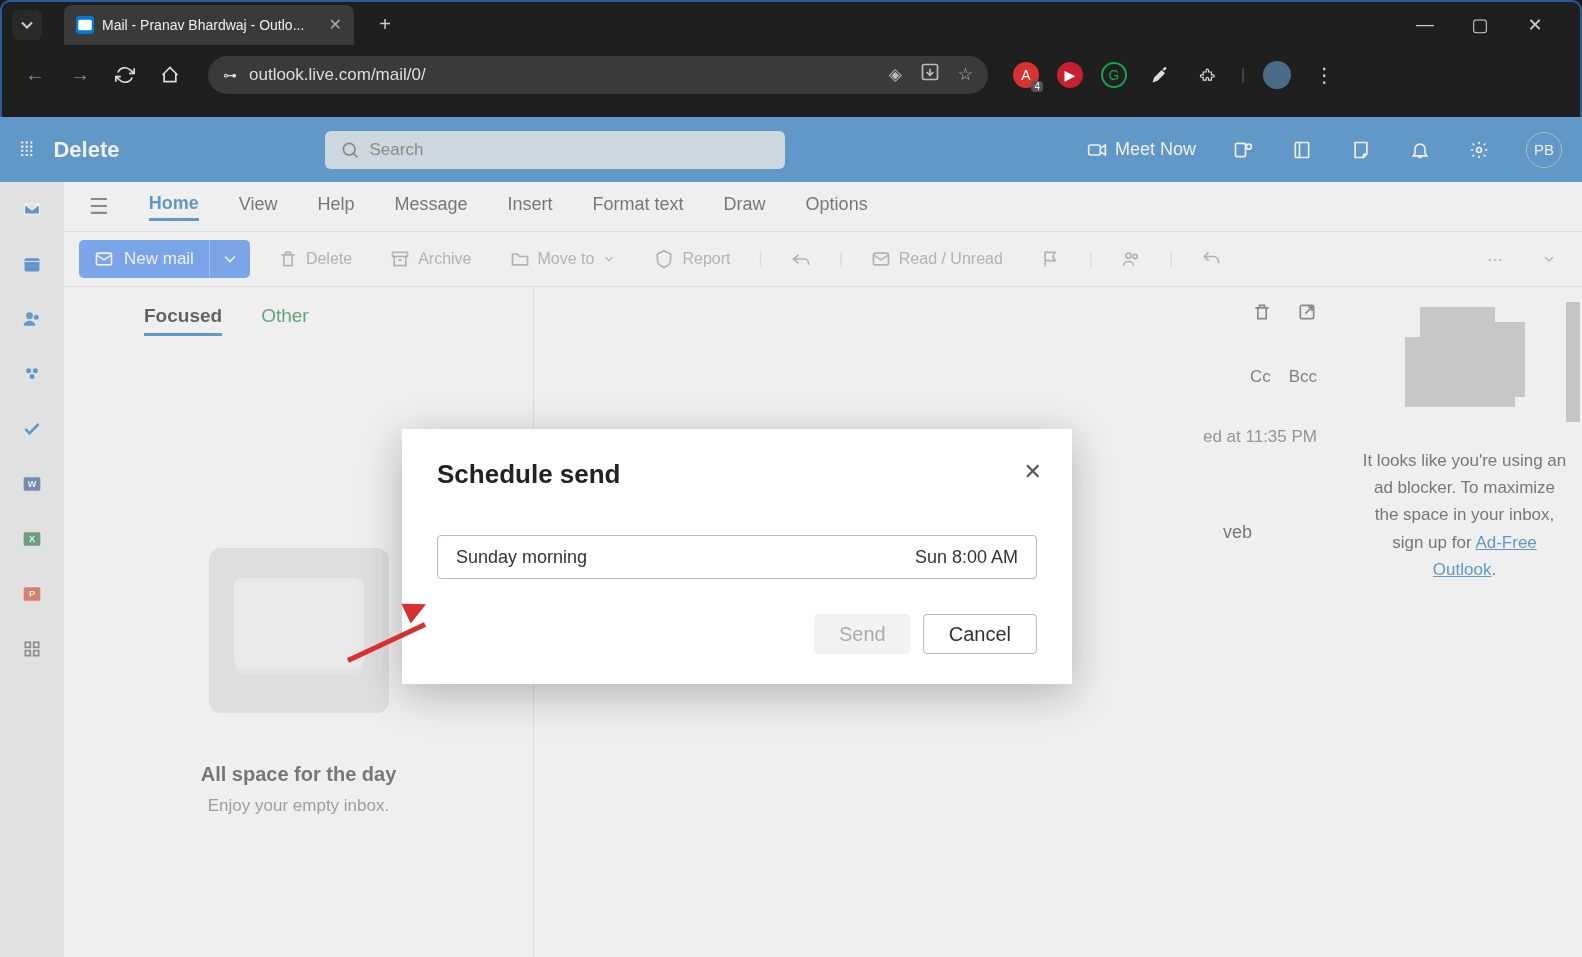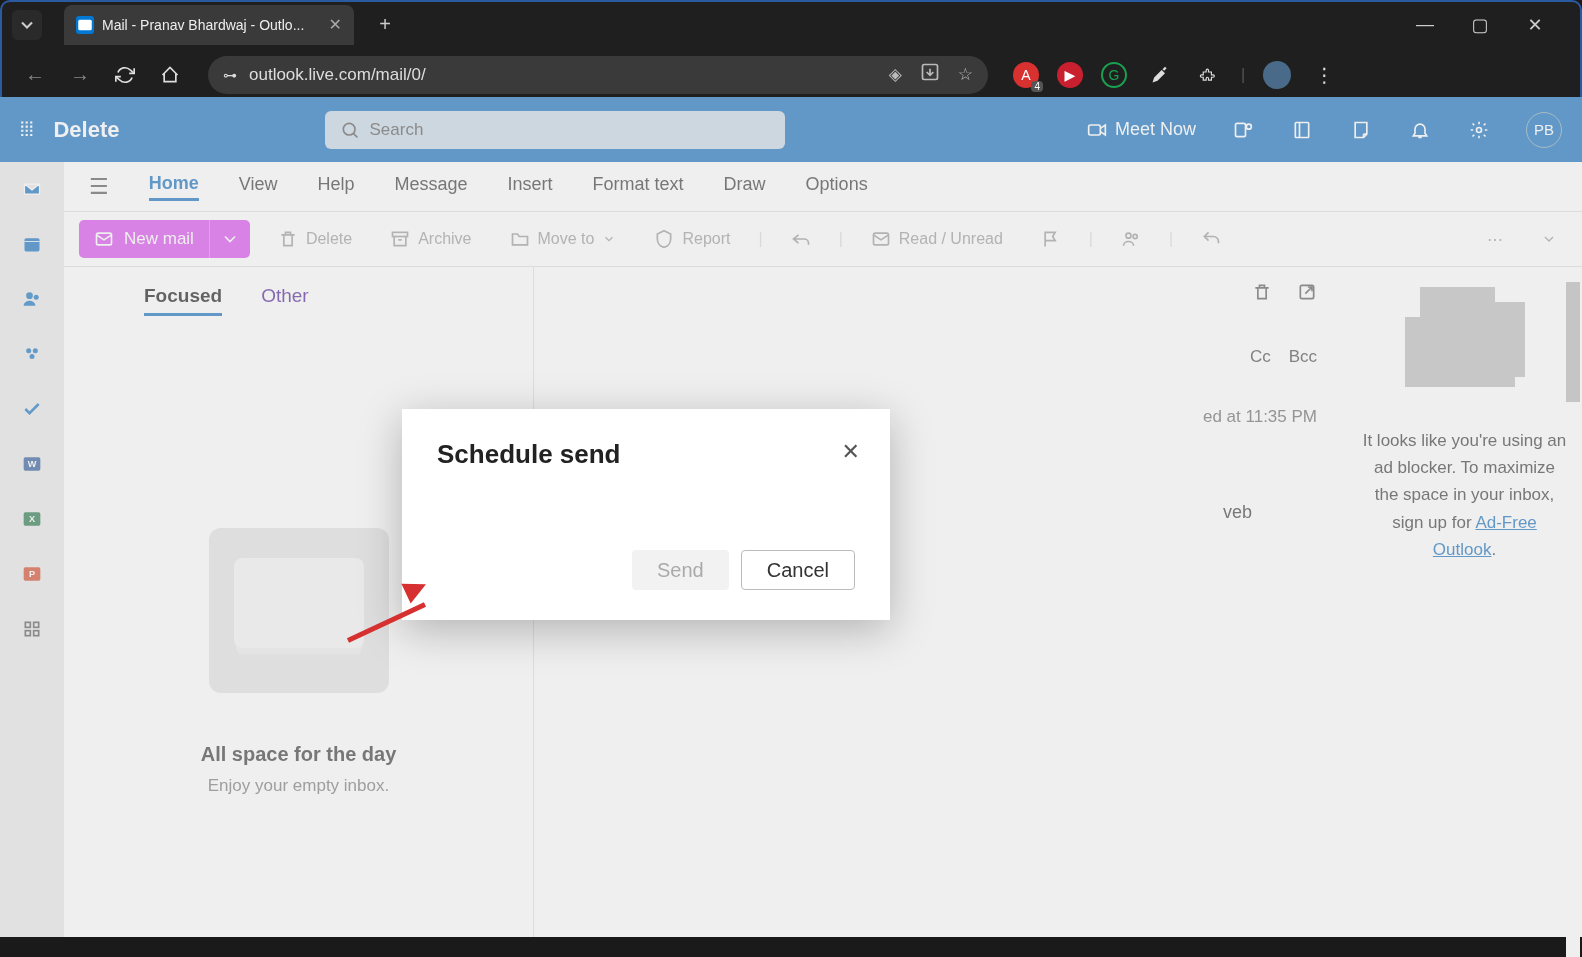--- a/index.html
+++ b/index.html
@@ -1,19 +1,19 @@
 <!DOCTYPE html>
 <html><head>
 <meta charset="utf-8">
 <style>
 * { box-sizing: border-box; margin: 0; padding: 0; font-family: "Segoe UI", -apple-system, sans-serif; }
 body { background: #1a1a1a; width: 1582px; height: 957px; overflow: hidden; position: relative; }
 
 
-.browser-chrome { background: #1f1f1f; height: 97px; border: 2px solid #2a5aa0; border-bottom: none; border-radius: 10px 10px 0 0; }
+.browser-chrome { background: #1f1f1f; height: 117px; border: 2px solid #2a5aa0; border-bottom: none; border-radius: 10px 10px 0 0; }
 .tab-bar { display: flex; align-items: center; height: 45px; padding: 0 10px; gap: 6px; }
 .tab-dropdown { width: 30px; height: 30px; background: #2a2a2a; border-radius: 6px; display: flex; align-items: center; justify-content: center; color: #ccc; }
 .tab { background: #3a3a3a; border-radius: 8px 8px 0 0; height: 40px; width: 290px; display: flex; align-items: center; padding: 0 12px; gap: 8px; color: #eee; font-size: 14px; margin-left: 16px; }
 .tab-favicon { width: 18px; height: 18px; background: #0078d4; border-radius: 3px; display: flex; align-items: center; justify-content: center; }
 .tab-title { flex: 1; white-space: nowrap; overflow: hidden; text-overflow: ellipsis; }
 .tab-close { color: #aaa; font-size: 16px; }
 .new-tab { color: #ccc; width: 30px; height: 30px; display: flex; align-items: center; justify-content: center; font-size: 20px; margin-left: 10px; }
 .win-controls { margin-left: auto; display: flex; gap: 25px; color: #ccc; padding-right: 20px; }
 .win-btn { width: 30px; height: 30px; display: flex; align-items: center; justify-content: center; font-size: 18px; }
 
@@ -51,30 +51,30 @@
 .rail-cal { color: #0f6cbd; }
 .rail-blue { color: #1070c0; }
 
 .o-main { flex: 1; background: #fff; position: relative; }
 .o-menubar { display: flex; align-items: center; height: 50px; padding: 0 25px; gap: 40px; border-bottom: 1px solid #e0e0e0; }
 .menu-ham { font-size: 22px; color: #555; }
 .menu-item { font-size: 18px; color: #333; padding-bottom: 4px; }
 .menu-item.active { color: #0f6cbd; border-bottom: 3px solid #0f6cbd; font-weight: 600; }
 
 .o-toolbar { display: flex; align-items: center; height: 55px; padding: 0 15px; gap: 18px; border-bottom: 1px solid #e0e0e0; }
-.new-mail-btn { background: #d946ef; color: #fff; border-radius: 5px; height: 38px; display: flex; align-items: center; }
+.new-mail-btn { background: #3b82f6; color: #fff; border-radius: 5px; height: 38px; display: flex; align-items: center; }
 .new-mail-main { padding: 0 15px; display: flex; align-items: center; gap: 10px; font-size: 17px; }
 .new-mail-drop { border-left: 1px solid rgba(255,255,255,0.3); padding: 0 10px; height: 100%; display: flex; align-items: center; }
 .tb-btn { color: #999; display: flex; align-items: center; gap: 8px; font-size: 16px; padding: 0 10px; }
 .tb-more { margin-left: auto; }
 
 .o-content { display: flex; height: calc(100% - 105px); }
 .list-pane { width: 470px; border-right: 1px solid #e0e0e0; display: flex; flex-direction: column; align-items: center; }
 .list-tabs { display: flex; gap: 39px; padding: 18px 0 12px 80px; align-self: flex-start; font-size: 19px; }
-.list-tab { color: #4c1d95; }
+.list-tab { color: #15803d; }
 .list-tab.active { color: #111; font-weight: 700; border-bottom: 3px solid #0f6cbd; padding-bottom: 6px; }
 .empty-illus { width: 180px; height: 165px; background: #e3e3e3; border-radius: 12px; margin-top: 200px; position: relative; }
 .empty-illus::after { content:''; position:absolute; top:30px; left:25px; right:25px; height:90px; background:#f5f5f5; border-radius:8px; box-shadow: 0 8px 0 -2px #eee, 0 16px 0 -4px #e5e5e5; }
 .empty-title { font-size: 20px; font-weight: 600; color: #333; margin-top: 50px; }
 .empty-sub { font-size: 17px; color: #777; margin-top: 10px; }
 
 .read-pane { flex: 1; padding: 20px 25px; position: relative; }
 .read-icons { position: absolute; top: 15px; right: 30px; display: flex; gap: 25px; color: #555; font-size: 20px; }
 .cc-bcc { position: absolute; top: 80px; right: 30px; display: flex; gap: 18px; color: #444; font-size: 17px; }
 .saved-text { position: absolute; top: 140px; right: 30px; color: #666; font-size: 17px; }
@@ -82,21 +82,21 @@
 
 .ad-pane { width: 235px; padding: 20px 15px; text-align: center; font-size: 17px; color: #333; line-height: 1.6; }
 .ad-illus { width: 160px; height: 110px; margin: 0 auto 30px; position: relative; }
 .ad-sq { position: absolute; width: 75px; height: 75px; background: #bcbcbc; }
 .ad-link { color: #0f6cbd; text-decoration: underline; }
 
 .scrollbar { position: absolute; right: 2px; top: 185px; width: 14px; height: 770px; background: #efefef; }
 .scrollbar-thumb { width: 100%; height: 120px; background: #c5c5c5; }
 
 
-.modal { position: absolute; left: 402px; top: 312px; width: 488px; background: #fff; box-shadow: 0 10px 40px rgba(0,0,0,0.25); padding: 30px 35px 30px 35px; z-index: 100; }
+.modal { position: absolute; left: 402px; top: 312px; width: 670px; background: #fff; box-shadow: 0 10px 40px rgba(0,0,0,0.25); padding: 30px 35px 30px 35px; z-index: 100; }
 .modal-title { font-size: 26px; font-weight: 700; color: #222; }
 .modal-close { position: absolute; top: 30px; right: 30px; font-size: 22px; color: #555; cursor: pointer; }
 .modal-options { margin-top: 45px; display: flex; flex-direction: column; gap: 10px; }
 .sched-opt { border: 1px solid #bbb; border-radius: 4px; height: 44px; display: flex; align-items: center; justify-content: space-between; padding: 0 18px; font-size: 18px; color: #333; }
 .custom-time { display: inline-flex; align-items: center; gap: 10px; font-size: 19px; color: #333; padding: 8px 12px; border: 3px solid #d63030; margin-top: 6px; width: fit-content; margin-left: -15px; }
 .modal-footer { display: flex; justify-content: flex-end; gap: 12px; margin-top: 35px; }
 .m-btn { height: 40px; padding: 0 25px; border-radius: 4px; font-size: 20px; display: flex; align-items: center; }
 .m-btn-send { background: #f2f2f2; color: #aaa; border: none; }
 .m-btn-cancel { background: #fff; border: 1px solid #bbb; color: #333; }
 
@@ -437,20 +437,24 @@
 <div class="dimmer"></div>
 
 <div class="scrollbar">
       <div class="scrollbar-thumb"></div>
     </div>
 
 <div class="modal">
   <div class="modal-title">Schedule send</div>
   <div class="modal-close">✕</div>
   <div class="modal-options">
+    <div class="sched-opt">
+      <span>Sunday morning</span>
+      <span>Sun 8:00 AM</span>
+    </div>
   </div>
   <div class="modal-footer">
     <div class="m-btn m-btn-send">Send</div>
     <div class="m-btn m-btn-cancel">Cancel</div>
   </div>
 </div>
 
 <div class="arrow">
   <div class="arrow-line"></div>
   <div class="arrow-head"></div>

